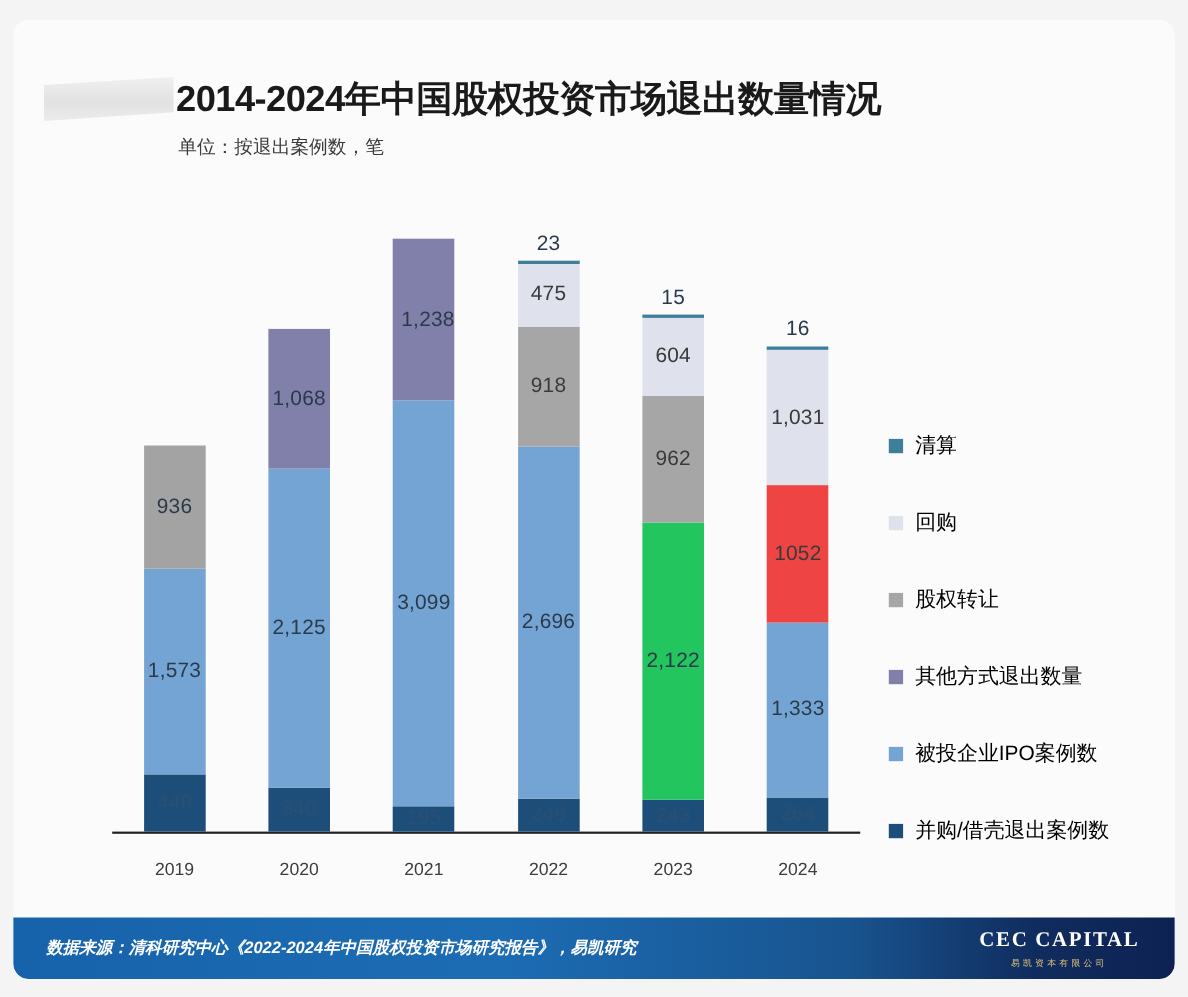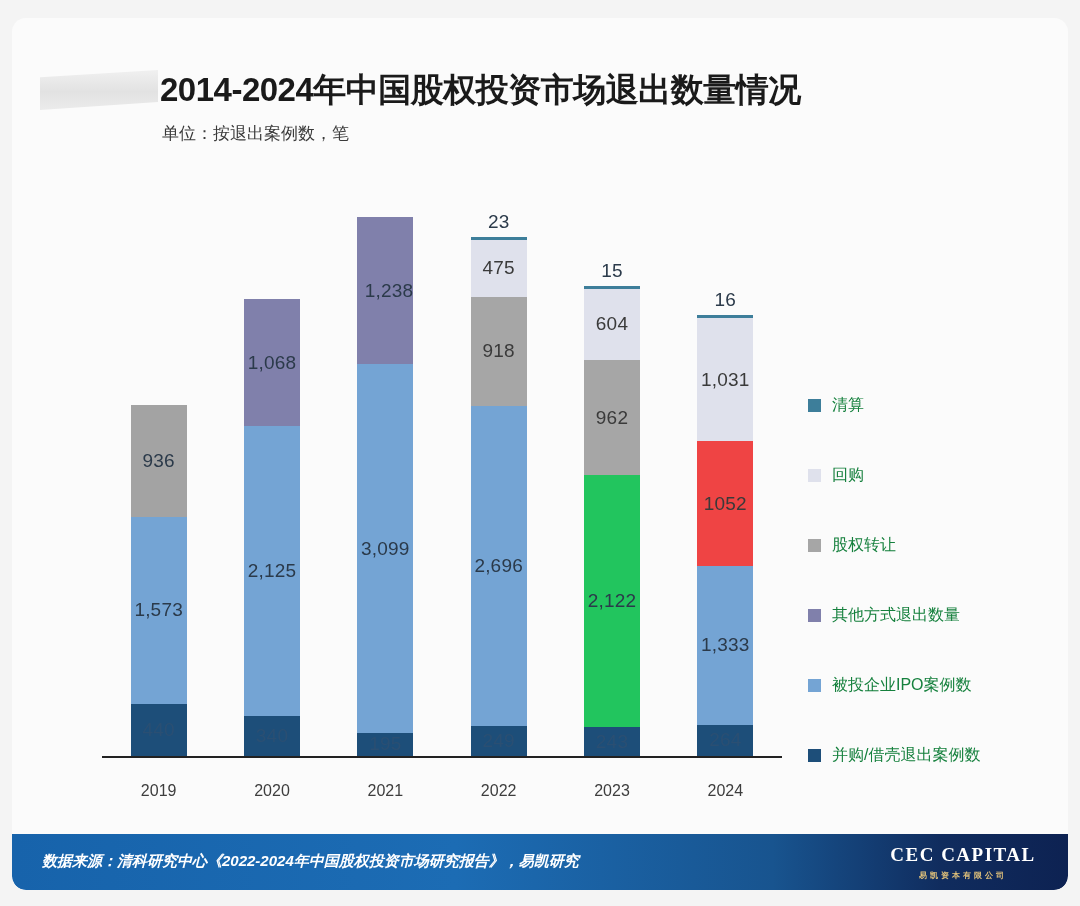--- a/index.html
+++ b/index.html
@@ -75,21 +75,21 @@
     width: 250px;
   }
   .legend-item {
     display: flex; align-items: center;
     height: 70px;
   }
   .legend-swatch {
     width: 13px; height: 13px; flex: 0 0 13px; margin-right: 11px;
   }
   .legend-label {
-    font-size: 16px; color: #15803d; white-space: nowrap;
+    font-size: 19px; color: #000000; white-space: nowrap;
   }
 
   
   #footer {
     position: absolute; left: 0; bottom: 0;
     width: 1056px; height: 56px;
     background: linear-gradient(90deg,#1763ab 0%,#1c6cb4 42%,#18548f 72%,#102c5e 88%,#0d2252 100%);
     border-radius: 0 0 14px 14px;
     padding-left: 17px;
   }
@@ -104,21 +104,21 @@
     display: flex; flex-direction: column;
     align-items: center; justify-content: center;
   }
   #logo-main {
     font-family: "Liberation Serif", "DejaVu Serif", serif;
     font-size: 19px; font-weight: bold; color: #ffffff;
     letter-spacing: 1.5px; line-height: 1;
   }
   #logo-sub {
     font-size: 8px; color: #e2c27a;
-    letter-spacing: 3px; margin-top: 8px; line-height: 1; font-weight: bold;
+    letter-spacing: 3px; margin-top: 8px; line-height: 1;
   }
 </style>
 </head>
 <body>
 
 <div id="card">
 
   <div id="deco-ribbon"></div>
 
   <div id="chart-title">2014-2024年中国股权投资市场退出数量情况</div>

